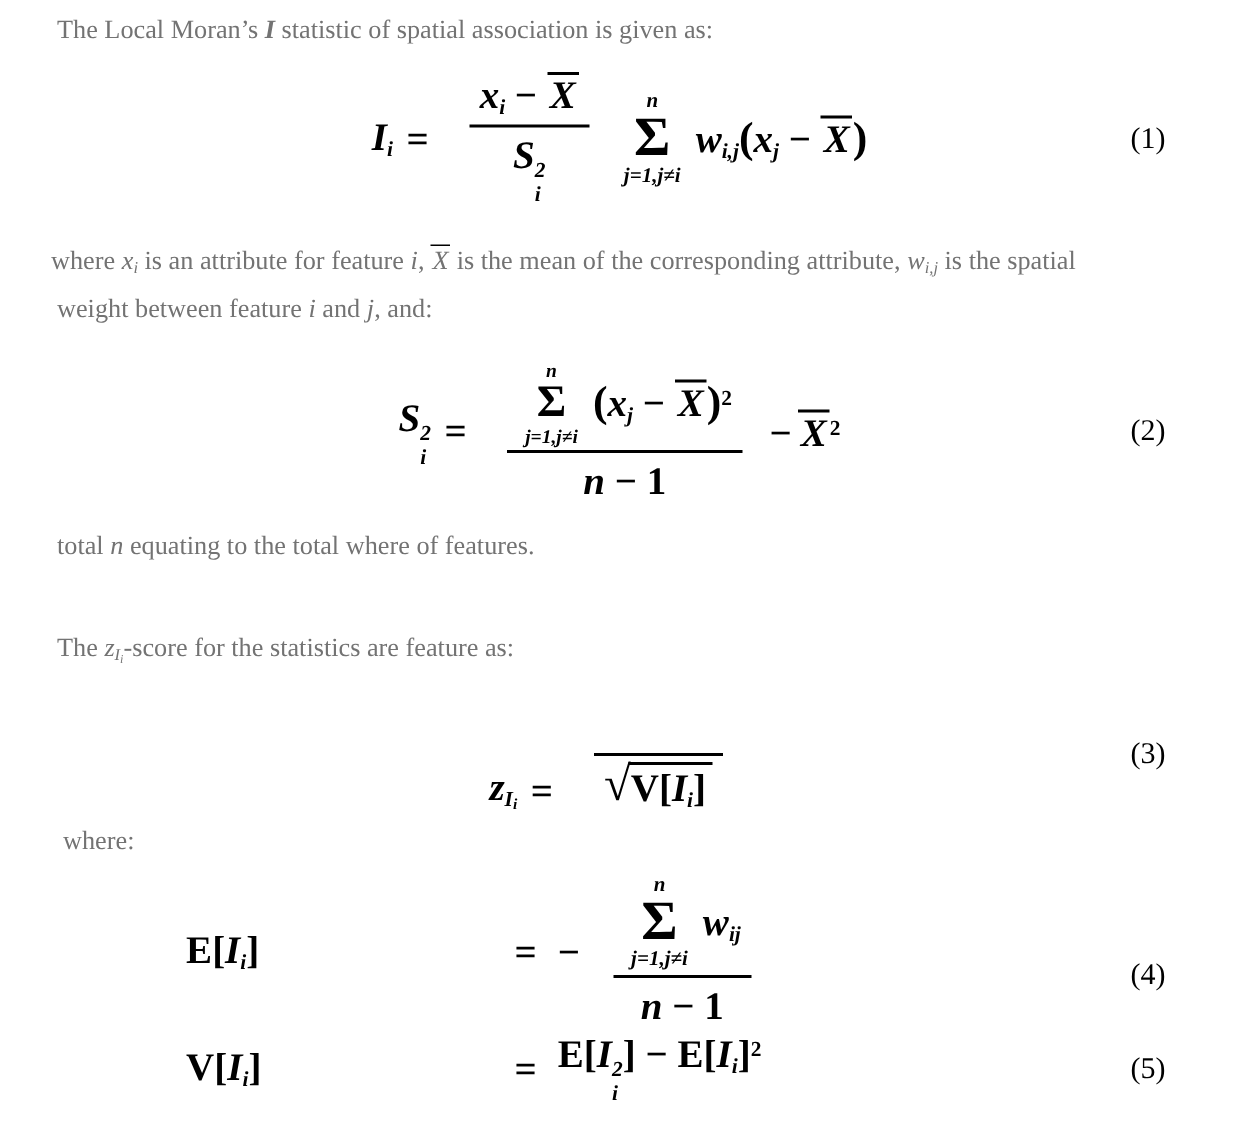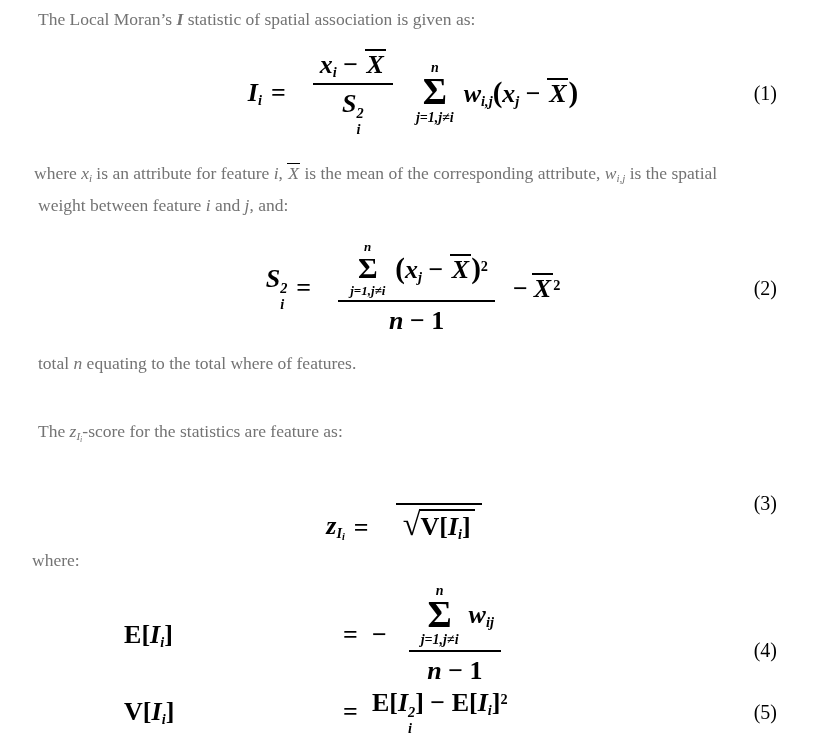--- a/index.html
+++ b/index.html
@@ -17,21 +17,21 @@
   .tsb  { font-size:11px; font-style:italic; vertical-align:-3px; }
   .tsb2 { font-size:8px;  font-style:italic; vertical-align:-2px; }
   .bi   { font-style:italic; font-weight:bold; }
   .xbar-t { display:inline-block; border-top:1.5px solid #000; padding:0 1px; line-height:1.05; font-style:italic; }
 
   #p-intro  { top:9px;   left:38px; }
   #p-where1 { top:163px; left:34px; }
   #p-where2 { top:195px; left:38px; }
   #p-with   { top:353px; left:38px; }
   #p-zscore { top:421px; left:38px; }
-  #p-where3 { top:550px; left:32px;font-family:Liberation Serif, serif; }
+  #p-where3 { top:550px; left:42px;font-family:Liberation Serif, serif; }
 
   
   .eq {
     position:absolute; left:0; right:0;
     display:flex; justify-content:center; align-items:center;
     font-size:26px; font-weight:bold; line-height:1.15; white-space:nowrap;
   }
   #eq1 { top:50px;  height:86px;  }
   #eq2 { top:232px; height:112px; }
   #eq3 { top:463px; height:80px;align-items:flex-end;  }

